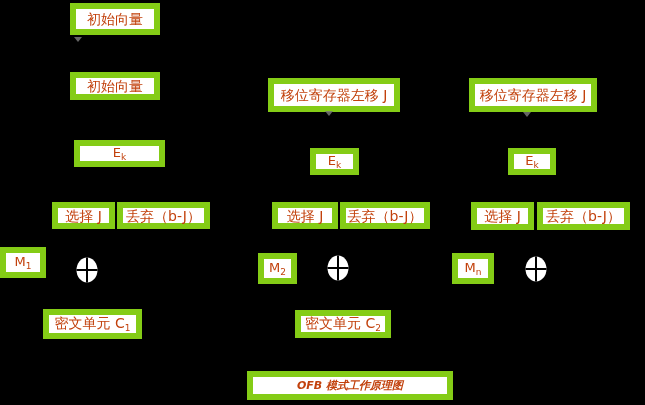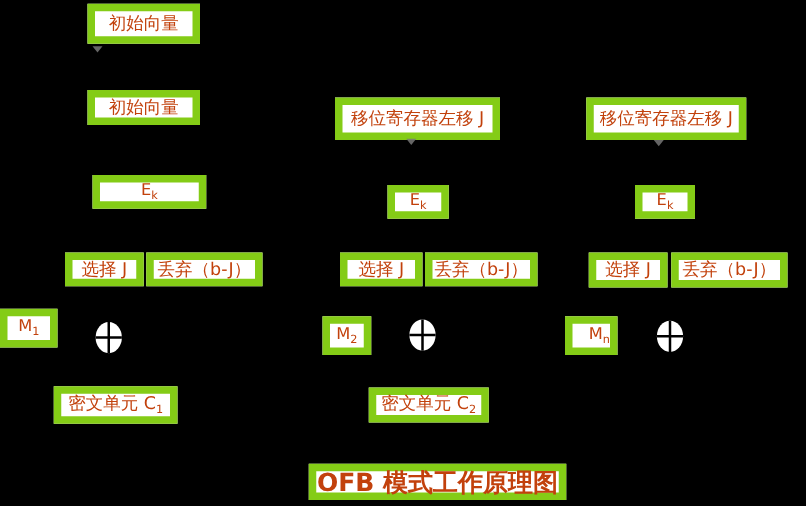--- a/index.html
+++ b/index.html
@@ -25,21 +25,22 @@
     white-space: nowrap;
     color: #c2410c;
   }
   .box sub {
     font-size: 9px;
     line-height: 1;
     vertical-align: -3px;
   }
   .title-box {
     font-weight: bold;
-    font-size: 20px;
+    font-size: 11px;
+    font-style: italic;
   }
   .xor {
     position: absolute;
     width: 22px;
     height: 26px;
   }
   .xor svg { display: block; }
   .mark {
     position: absolute;
     width: 0; height: 0;
@@ -131,21 +132,21 @@
   </div>
 
   <div class="box" style="left:471px; top:202px; width:63px; height:28px;">
     <span>选择 J</span>
   </div>
 
   <div class="box" style="left:537px; top:202px; width:93px; height:28px;">
     <span>丢弃（b-J）</span>
   </div>
 
-  <div class="box" style="left:452px; top:253px; width:42px; height:31px; font-size:13px;justify-content:flex-end;">
+  <div class="box" style="left:452px; top:253px; width:42px; height:31px; font-size:13px;">
     <span><span>M</span><sub>n</sub></span>
   </div>
 
   <div class="xor" style="left:525px; top:256px;">
     <svg width="22" height="26" viewBox="0 0 22 26">
       <ellipse cx="11" cy="13" rx="10.5" ry="12.5" fill="#ffffff"></ellipse>
       <line x1="11" y1="0.5" x2="11" y2="25.5" stroke="#000000" stroke-width="2"></line>
       <line x1="0.5" y1="13" x2="21.5" y2="13" stroke="#000000" stroke-width="2"></line>
     </svg>
   </div>

